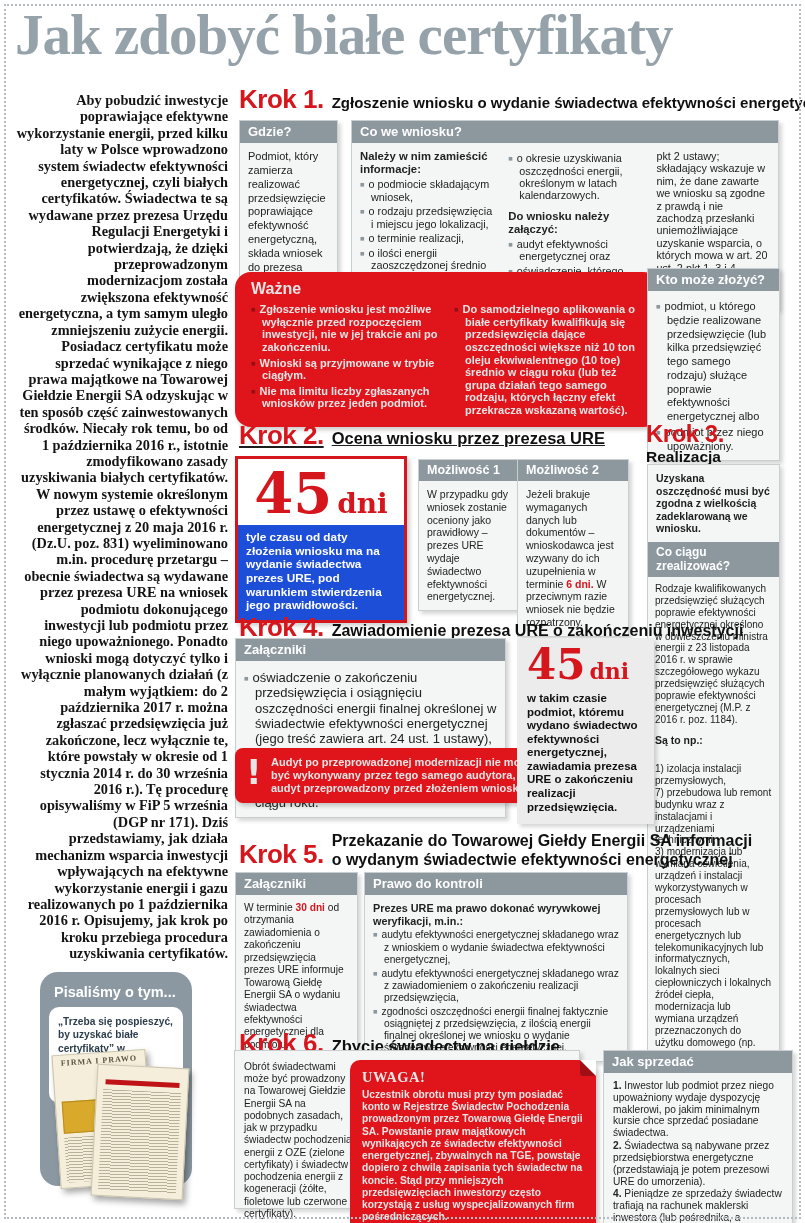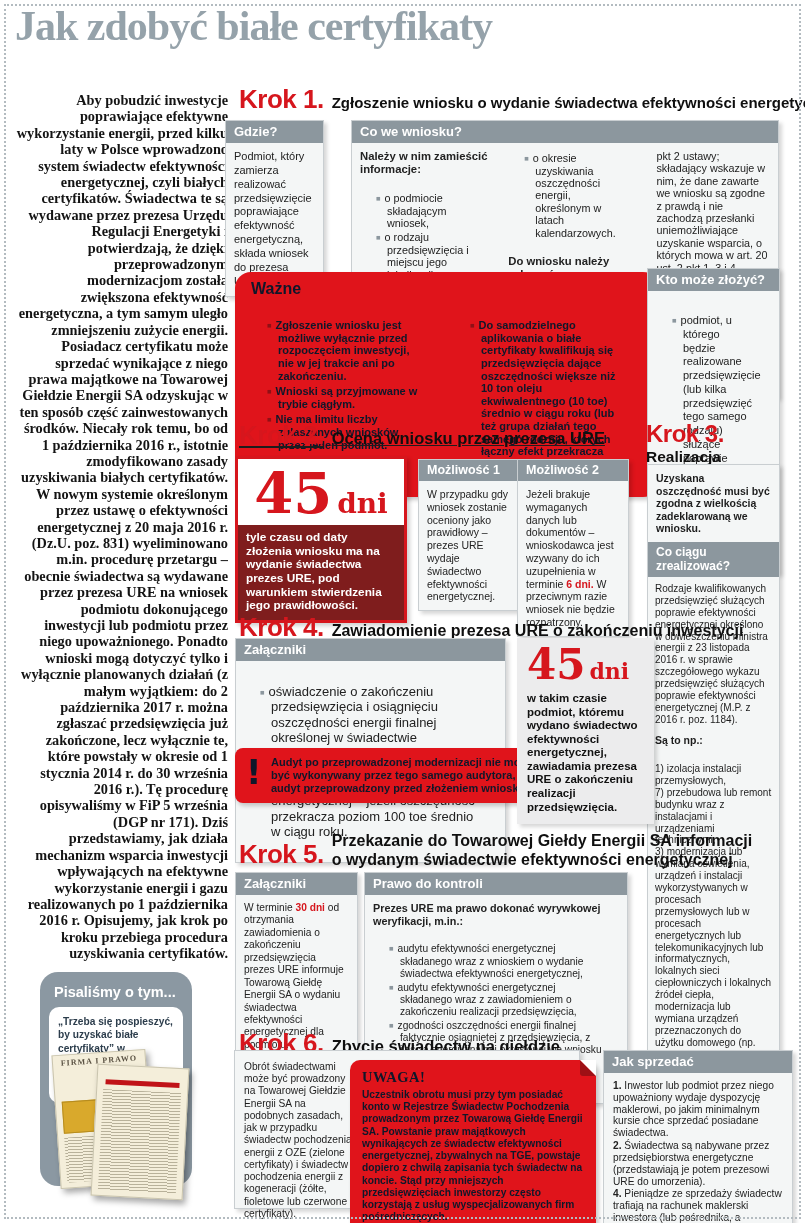--- a/index.html
+++ b/index.html
@@ -6,21 +6,21 @@
   .page {
     position:relative; width:805px; height:1223px; background:#ffffff;
     font-family:"Liberation Sans", sans-serif; color:#1d1d1d; overflow:hidden;
   }
   .dotted-frame {
     position:absolute; left:4px; top:4px; right:4px; bottom:4px;
     border:2px dotted #b3bbc0; pointer-events:none; z-index:50;
   }
   .main-title {
     position:absolute; left:15px; top:2px; margin:0; white-space:nowrap;
-    font-family:"Liberation Serif", serif; font-weight:bold; font-size:42px;
+    font-family:"Liberation Serif", serif; font-weight:bold; font-size:57px;
     letter-spacing:-1px; color:#95a2aa;
   }
   
   .intro {
     position:absolute; left:16px; top:92px; width:212px;
     font-family:"Liberation Serif", serif; font-size:14.3px; line-height:16.4px;
     text-align:right; color:#141414;font-weight:bold;
   }
   
   .pisalismy {
@@ -49,48 +49,48 @@
   .krokhead.wrap { display:block; white-space:normal; }
   .kl { color:#d6161d; font-weight:bold; font-size:26px; letter-spacing:-0.5px; }
   .kt { font-weight:bold; font-size:15px; color:#0f0f0f; }
   .ktlines { display:flex; flex-direction:column; line-height:1.18; }
 
   
   .panel { position:absolute; background:#f4f6f6; border:1px solid #c9ced1;
     box-shadow:2.5px 3px 4px rgba(0,0,0,.16); }
   .hd { background:#8c979e; color:#fff; font-weight:bold; font-size:13px; padding:3px 8px 4px; }
   .bd { padding:7px 8px; font-size:11px; line-height:1.25; color:#222; }
-  ul.sq { margin:16px; padding:0; list-style:none; }
+  ul.sq { margin:0; padding:0; list-style:none; }
   ul.sq li { padding-left:11px; text-indent:-11px; margin-top:2px; }
   ul.sq li::before { content:"■"; font-size:7.5px; color:#8c979e; margin-right:4px; position:relative; top:-1px; }
   .b { font-weight:bold; }
 
   
   .wniosek .bd { display:flex; gap:12px; font-size:10.8px; line-height:1.15; }
   .wniosek .col1,.wniosek .col2 { flex:1.2; }
   .wniosek .col3 { flex:1; }
   .wniosek .b { font-size:11.3px; margin-bottom:2px; }
 
   
-  .redbox { position:absolute; background:#e0141b; color:#0f172a;
+  .redbox { position:absolute; background:#e0141b; color:#e5e5e5;
     box-shadow:2.5px 3px 4px rgba(0,0,0,.2); }
   .wazne { left:235px; top:272px; width:392px; border-radius:16px; padding:8px 16px 10px; }
   .rb-title { font-weight:bold; font-size:16px; margin-bottom:2px; }
   .rb-cols { display:flex; gap:14px; }
   .rb-cols > ul { flex:1; }
   .redbox ul.sq li { font-weight:bold; font-size:11px; line-height:1.15; margin-top:3px; }
   .redbox ul.sq li::before { color:#8f1016; }
 
   
   .big45 { font-family:"DejaVu Serif", serif; font-weight:bold; color:#d6161d; line-height:1; }
   .k45 { position:absolute; left:235px; top:456px; width:166px; border:3px solid #d6161d;
     background:#fff; box-shadow:2.5px 3px 4px rgba(0,0,0,.18); }
   .k45 .num { font-size:56px; } .k45 .unit { font-size:28px; margin-left:5px; }
   .k45 .bigwrap { padding:6px 8px 4px; text-align:center; }
-  .k45 .cap { background:#7f1d1d; color:#fff; font-weight:bold; font-size:11.8px;
+  .k45 .cap { background:#1d4ed8; color:#fff; font-weight:bold; font-size:11.8px;
     line-height:1.16; padding:6px 8px 7px; }
   .k4r { position:absolute; left:517px; top:638px; width:117px; background:#ececed;
     box-shadow:2.5px 3px 4px rgba(0,0,0,.16); padding:6px 10px 10px; }
   .k4r .num { font-size:42px; } .k4r .unit { font-size:22px; margin-left:4px; }
   .k4r .cap { font-weight:bold; font-size:11.5px; line-height:1.18; color:#111; margin-top:6px; }
 
   
   .k3 { left:647px; top:464px; width:131px; }
   .k3 .k3-intro { padding:7px 8px; font-weight:bold; font-size:10.5px; line-height:1.2; }
   .k3 .k3-body { padding:6px 7px; font-size:10px; line-height:1.19; }
@@ -140,21 +140,21 @@
   <div class="thumb thumb2">
     <div class="thumb-redbar"></div>
     <div class="thumb-lines"></div>
   </div>
 
   <div class="krokhead" style="left:239px; top:84px;">
     <span class="kl">Krok 1.</span>
     <span class="kt">Zgłoszenie wniosku o wydanie świadectwa efektywności energetycznej</span>
   </div>
 
-  <div class="panel" style="left:225px; top:120px; width:97px;">
+  <div class="panel" style="left:239px; top:120px; width:97px;">
     <div class="hd">Gdzie?</div>
     <div class="bd" style="font-size:11px; line-height:1.26;">Podmiot, który zamierza realizować przedsięwzięcie poprawiające efektywność energetyczną, składa wniosek do prezesa URE.</div>
   </div>
 
   <div class="panel wniosek" style="left:351px; top:120px; width:426px;">
     <div class="hd">Co we wniosku?</div>
     <div class="bd">
       <div class="col1">
         <div class="b">Należy w nim zamieścić informacje:</div>
         <ul class="sq">

